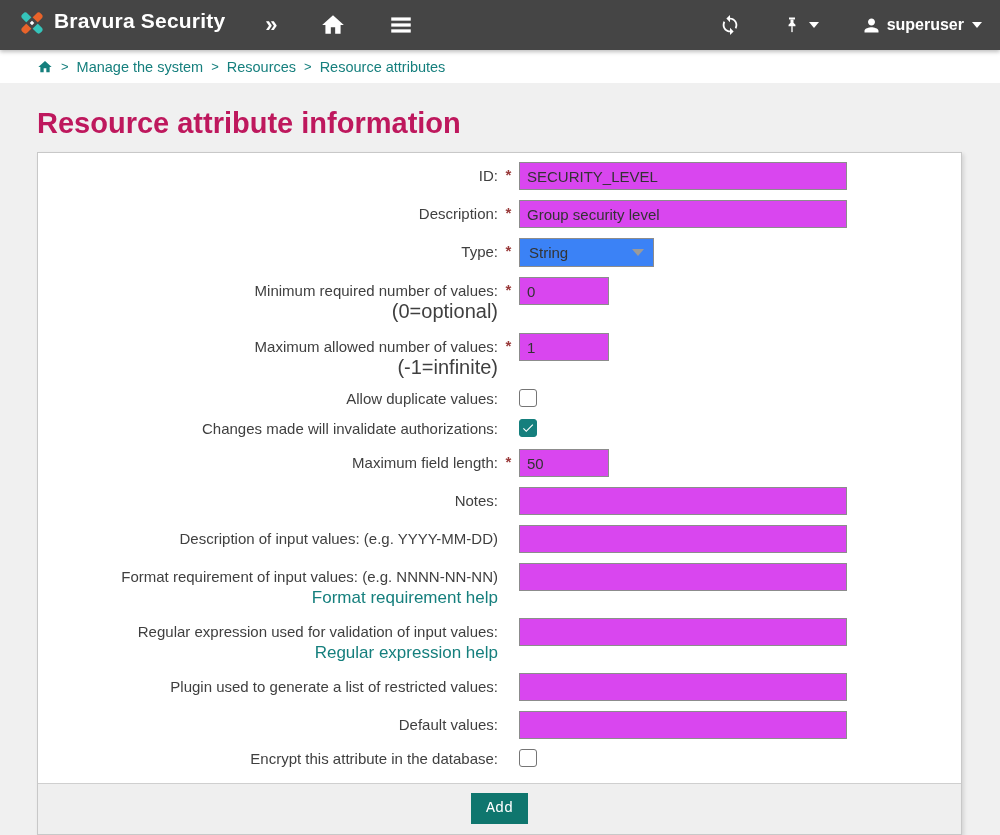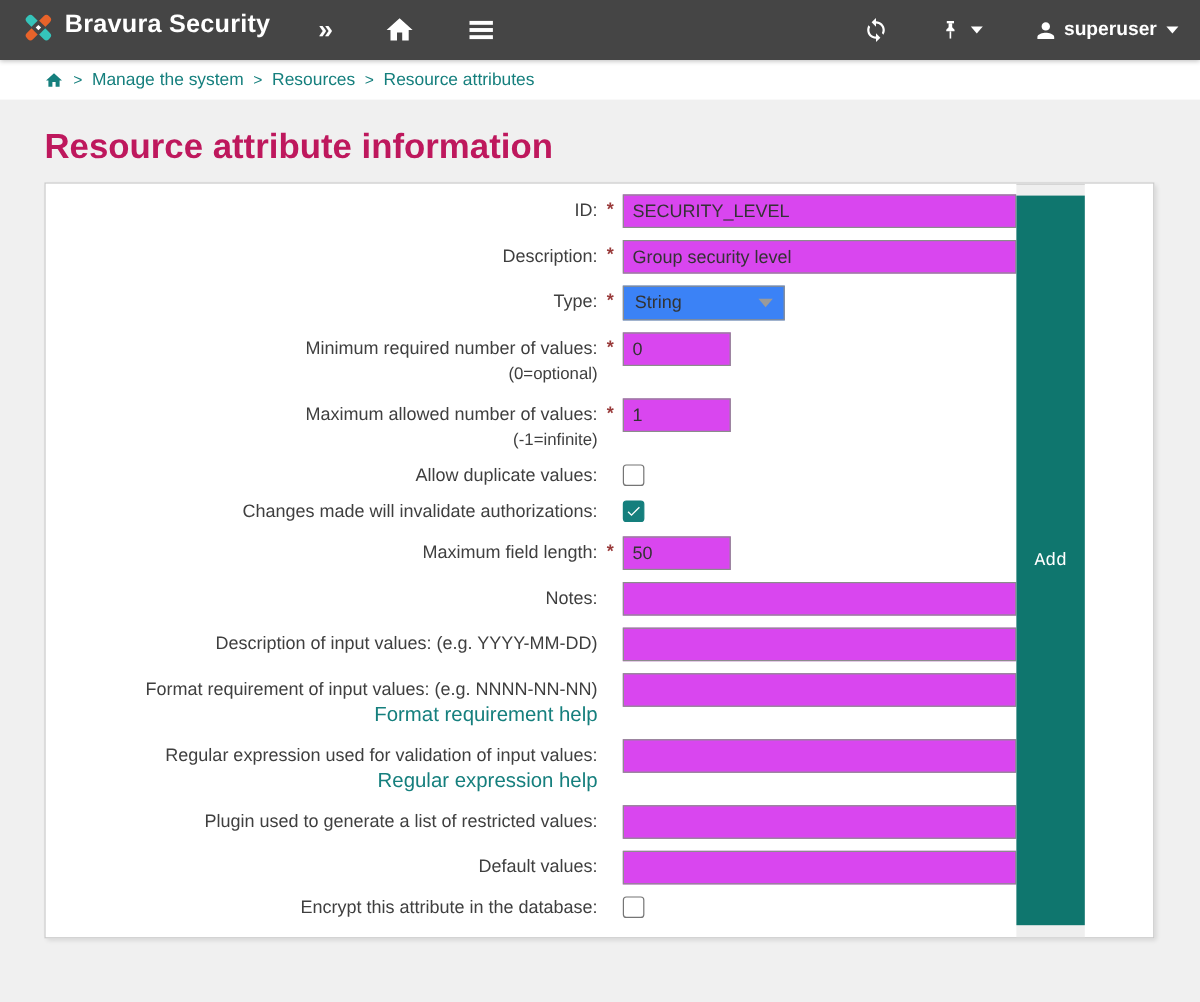--- a/index.html
+++ b/index.html
@@ -41,28 +41,28 @@
 
   
   .page-title {
     font-size:29px; font-weight:700; color:#be185d; margin:24px 0 12px 37px;
   }
 
   
   .panel {
     width:925px; margin-left:37px; background:#fff; border:1px solid #c8c8c8;
     box-shadow:2px 2px 4px rgba(0,0,0,.12);
-    display:flex; flex-direction:row;
+    display:flex; flex-direction:column;
   }
   .panel-body { padding:9px 0 4px 0; }
   .frm-row { display:flex; align-items:flex-start; margin-bottom:10px; }
   .lbl-cell { width:460px; text-align:right; font-size:15px; line-height:20px; padding-top:4px; color:#3f3f3f; }
   .req-cell { width:21px; text-align:center; font-size:15px; padding-top:4px; color:#993a3a; font-weight:bold; }
   .ctl-cell { display:flex; align-items:flex-start; }
-  .sub-label { font-size:14px; color:#3f3f3f; }
+  .sub-label { font-size:20px; color:#3f3f3f; }
   .help-link { display:block; font-size:17px; color:#157f7d; text-decoration:none; cursor:pointer; margin-top:1px; }
   .chk-row .lbl-cell, .chk-row .req-cell { padding-top:0; }
 
   input[type="text"] {
     height:28px; border:1px solid #8c8c8c; font-family:inherit; font-size:15px;
     padding:2px 7px; color:#333; background:#d946ef; outline:none;
   }
   .inp-wide  { width:328px; }
   .inp-small { width:90px; }
 

